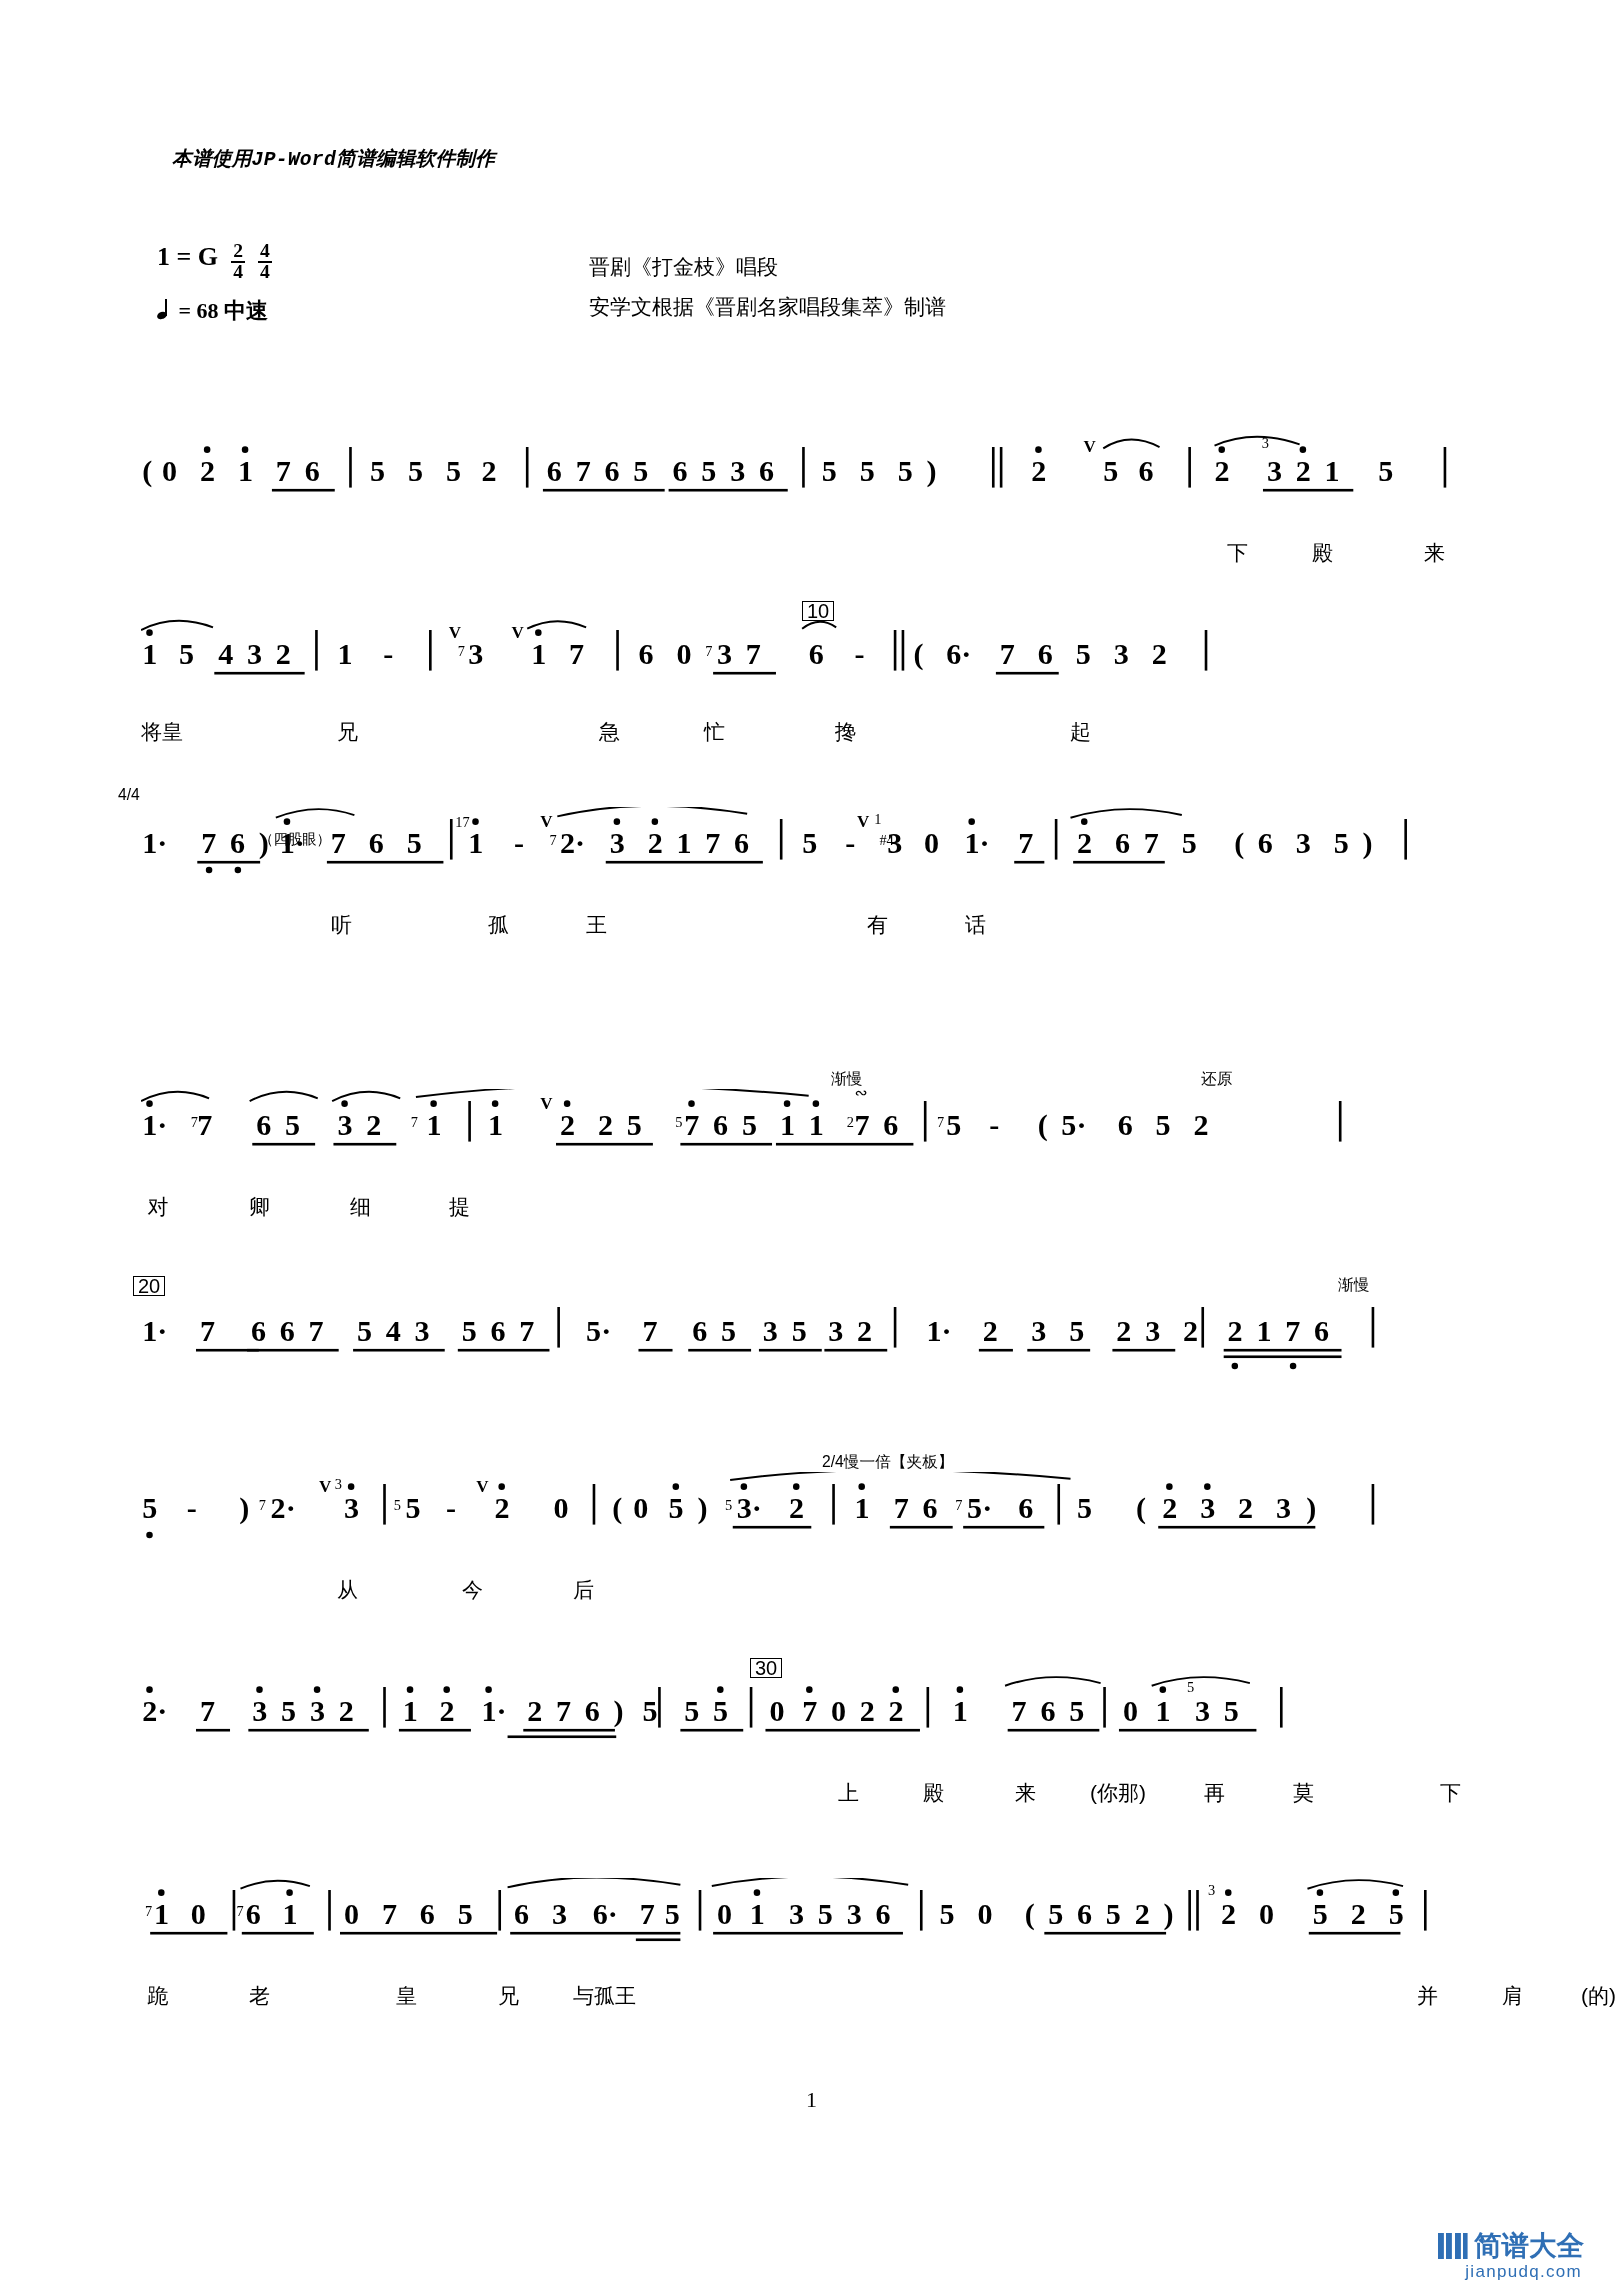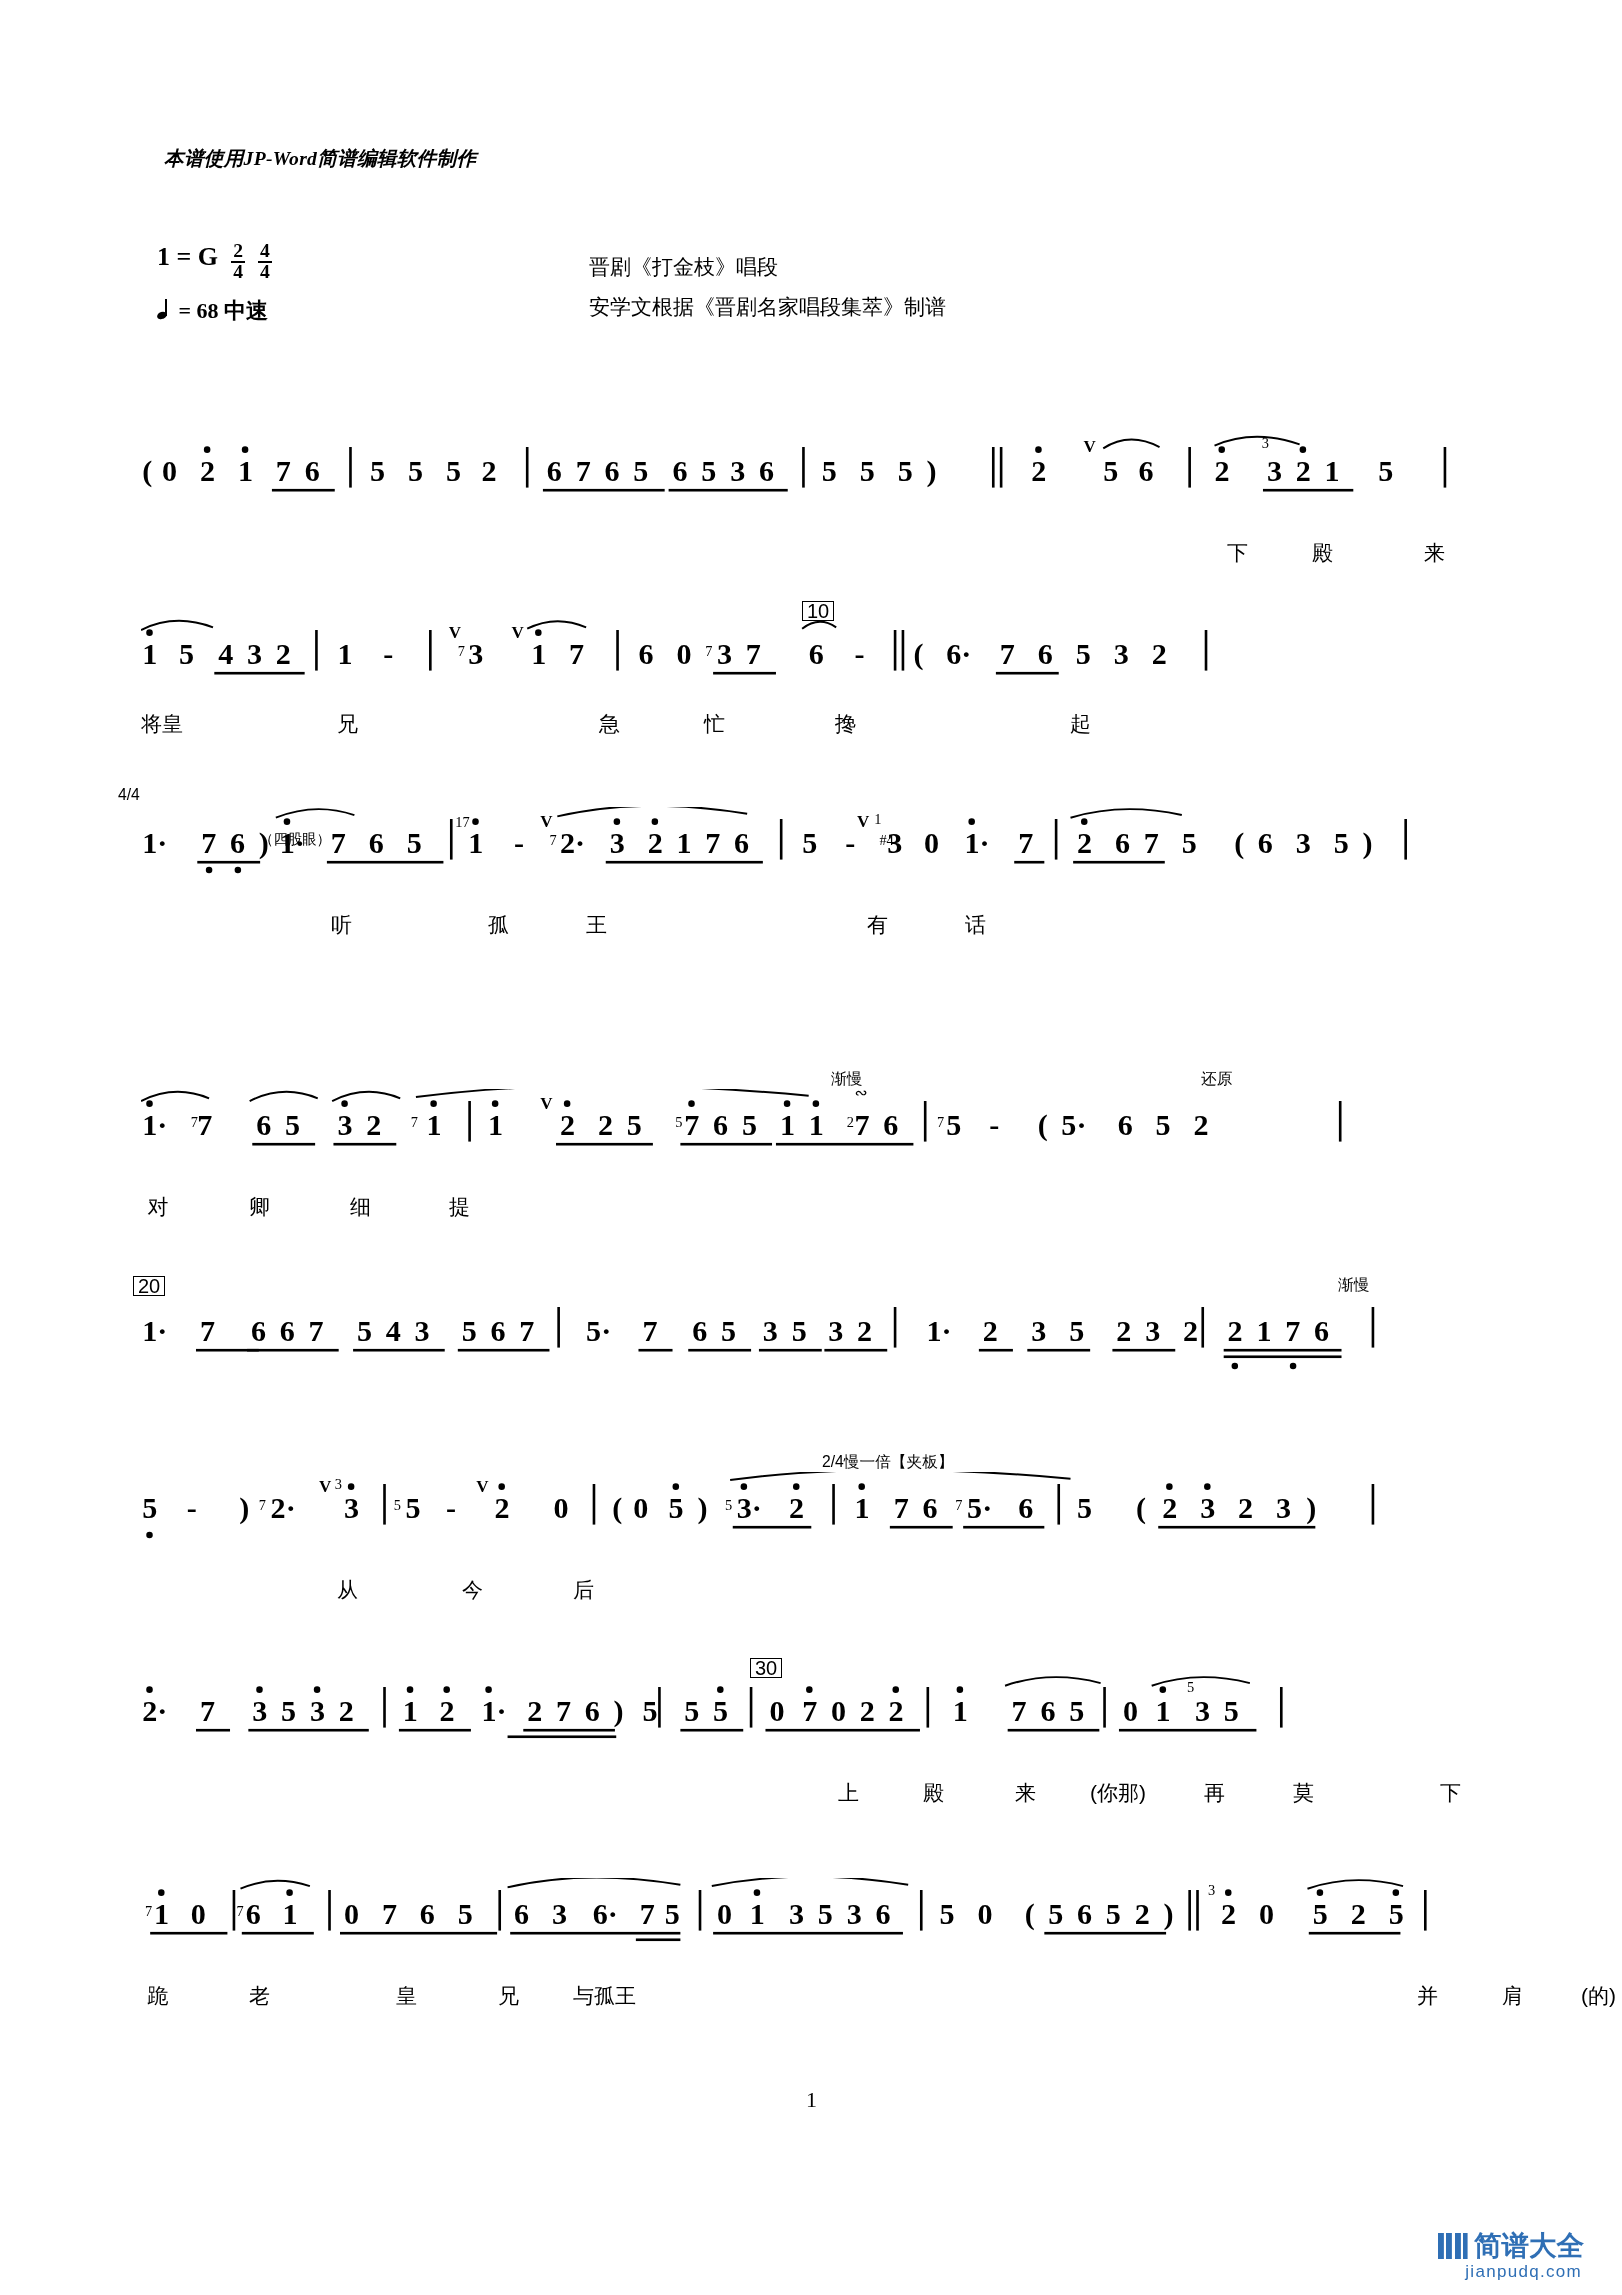--- a/index.html
+++ b/index.html
@@ -19,23 +19,23 @@
     position: relative;
     width: 1623px;
     height: 2295px;
     box-sizing: border-box;
     padding: 0;
   }
 
   
   .watermark-note {
     position: absolute;
-    left: 164px;
+    left: 172px;
     top: 145px;
-    font-family: Liberation Serif, serif;
+    font-family: Liberation Mono, monospace;
     font-style: italic;
     font-weight: bold;
     font-size: 19.6px;
     letter-spacing: 0.3px;
     white-space: nowrap;
   }
   .doc-title {
     position: absolute;
     left: 0;
     right: 0;
@@ -336,21 +336,21 @@
           <rect x="266" y="18" width="4" height="62"></rect>
           <rect x="440" y="18" width="4" height="62"></rect>
           <rect x="726" y="18" width="4" height="62"></rect>
           <rect x="1150" y="18" width="4" height="62"></rect>
           <rect x="1162" y="18" width="4" height="62"></rect>
           <rect x="1625" y="18" width="4" height="62"></rect>
         </g>
       </svg>
       <div class="meas-num" style="left:661px; top:-27.5px;">10</div>
     </div>
-    <div class="lyrics" style="top:39px;">
+    <div class="lyrics" style="top:47px;">
       <span style="left:0px">将皇</span>
       <span style="left:196px">兄</span>
       <span style="left:458px">急</span>
       <span style="left:563px">忙</span>
       <span style="left:694px">搀</span>
       <span style="left:929px">起</span>
     </div>
   </div>
 
   <div class="system" style="top:817px;">

